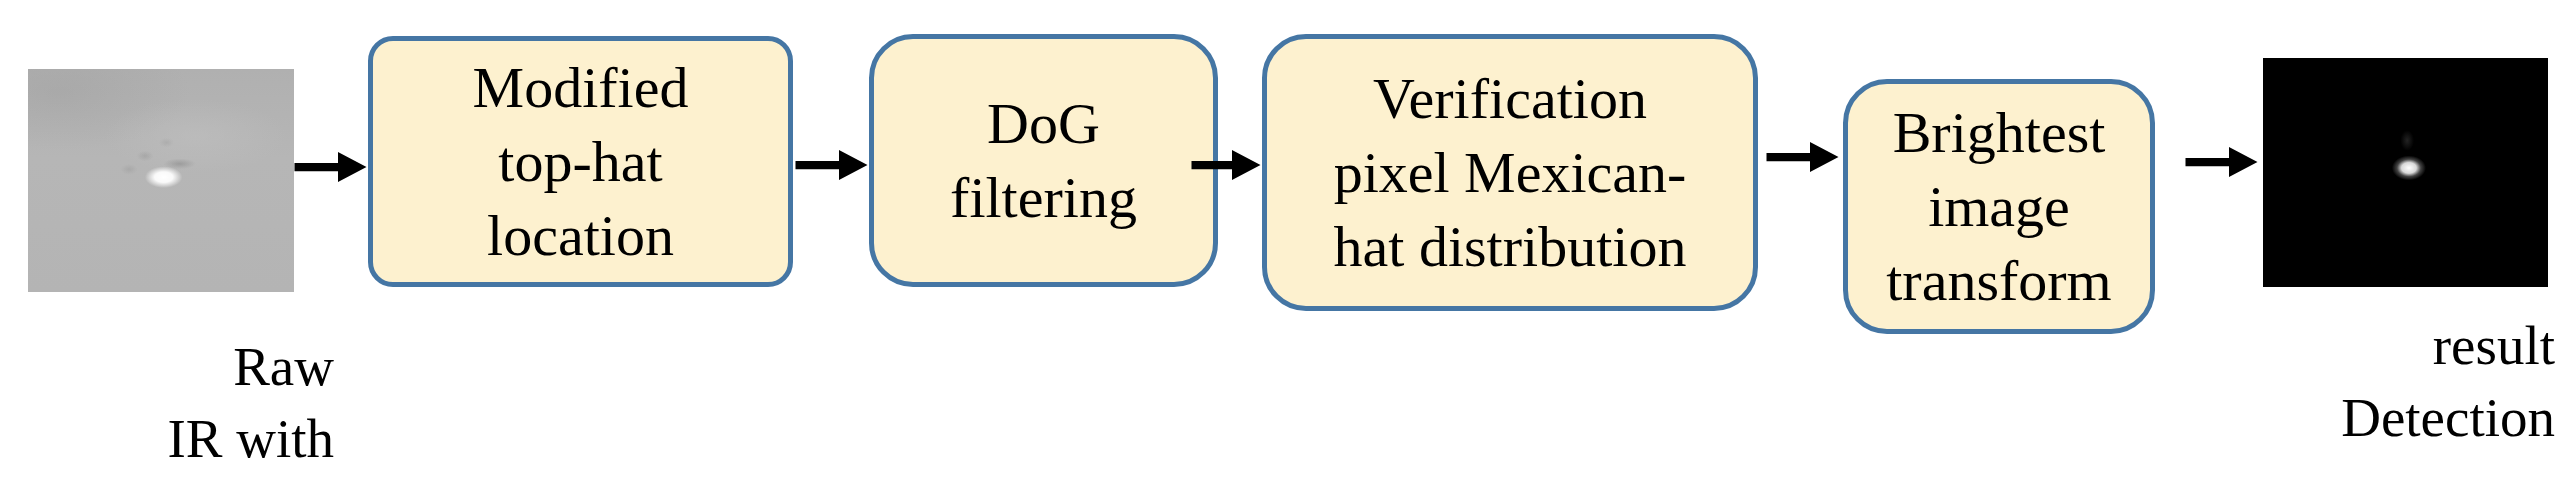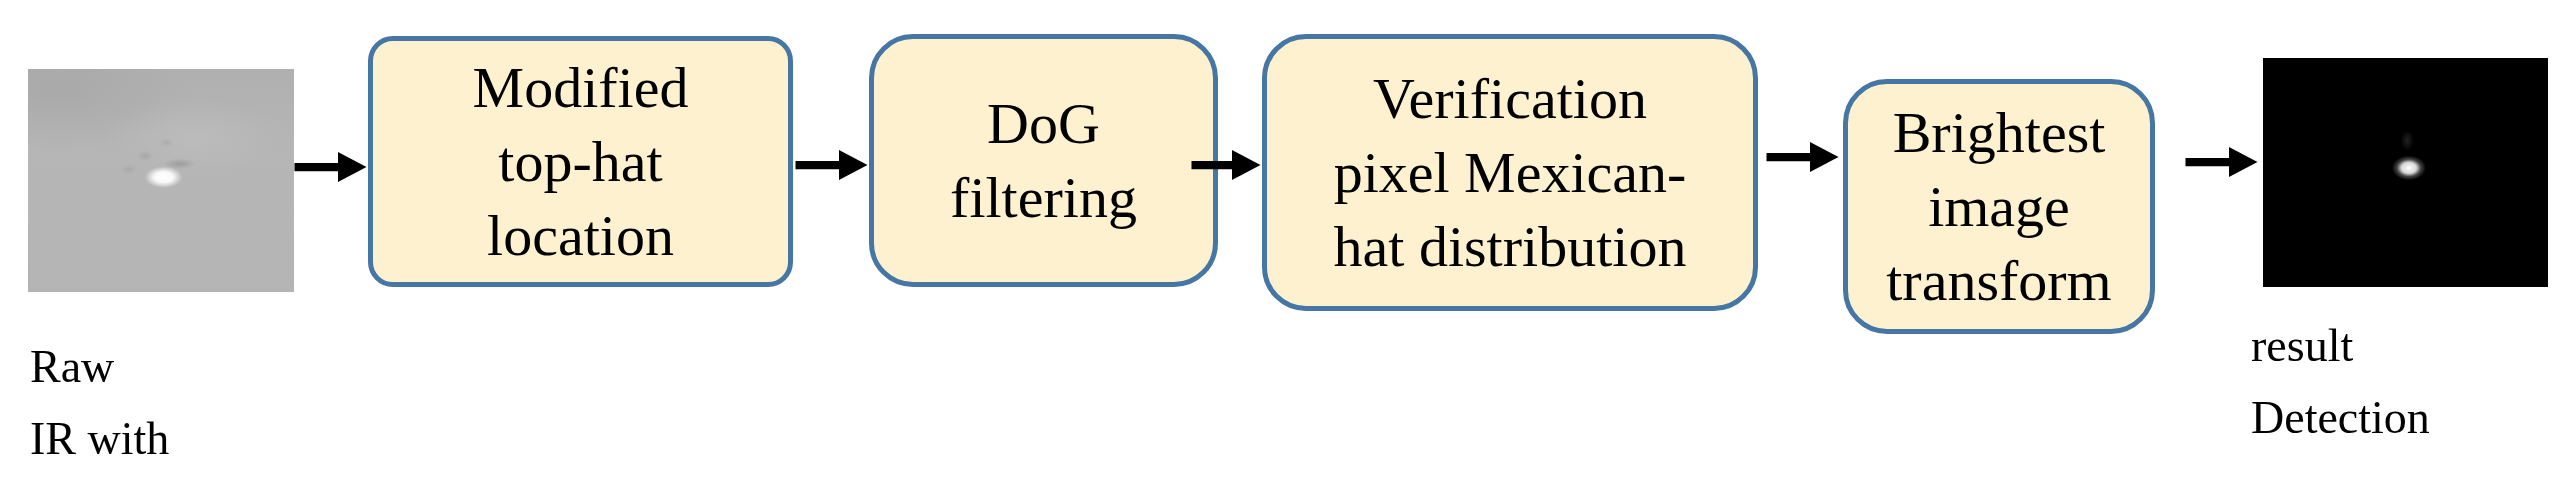--- a/index.html
+++ b/index.html
@@ -55,22 +55,22 @@
   .result-image{
     position:absolute;left:2263px;top:58px;width:285px;height:229px;
     background:
       radial-gradient(ellipse 23px 16.7px at 51.2% 48%, #ffffff 0%, rgba(255,255,255,.85) 32%, rgba(190,190,190,.35) 52%, rgba(0,0,0,0) 74%),
       radial-gradient(ellipse 9px 13.7px at 50.6% 36%, rgba(115,115,115,.30), rgba(115,115,115,0) 75%),
       #000000;
   }
   
   .caption{
     position:absolute;
-    text-align:left;
-    font-size:46px;line-height:72px;
+    text-align:right;
+    font-size:55px;line-height:72px;
     color:var(--text);
   }
   .caption span{display:block;white-space:nowrap;}
   .input-caption{left:30px;top:331px;width:304px;}
   .output-caption{left:2251px;top:310px;width:304px;}
 </style>
 </head>
 <body>
 
 <div class="canvas">

